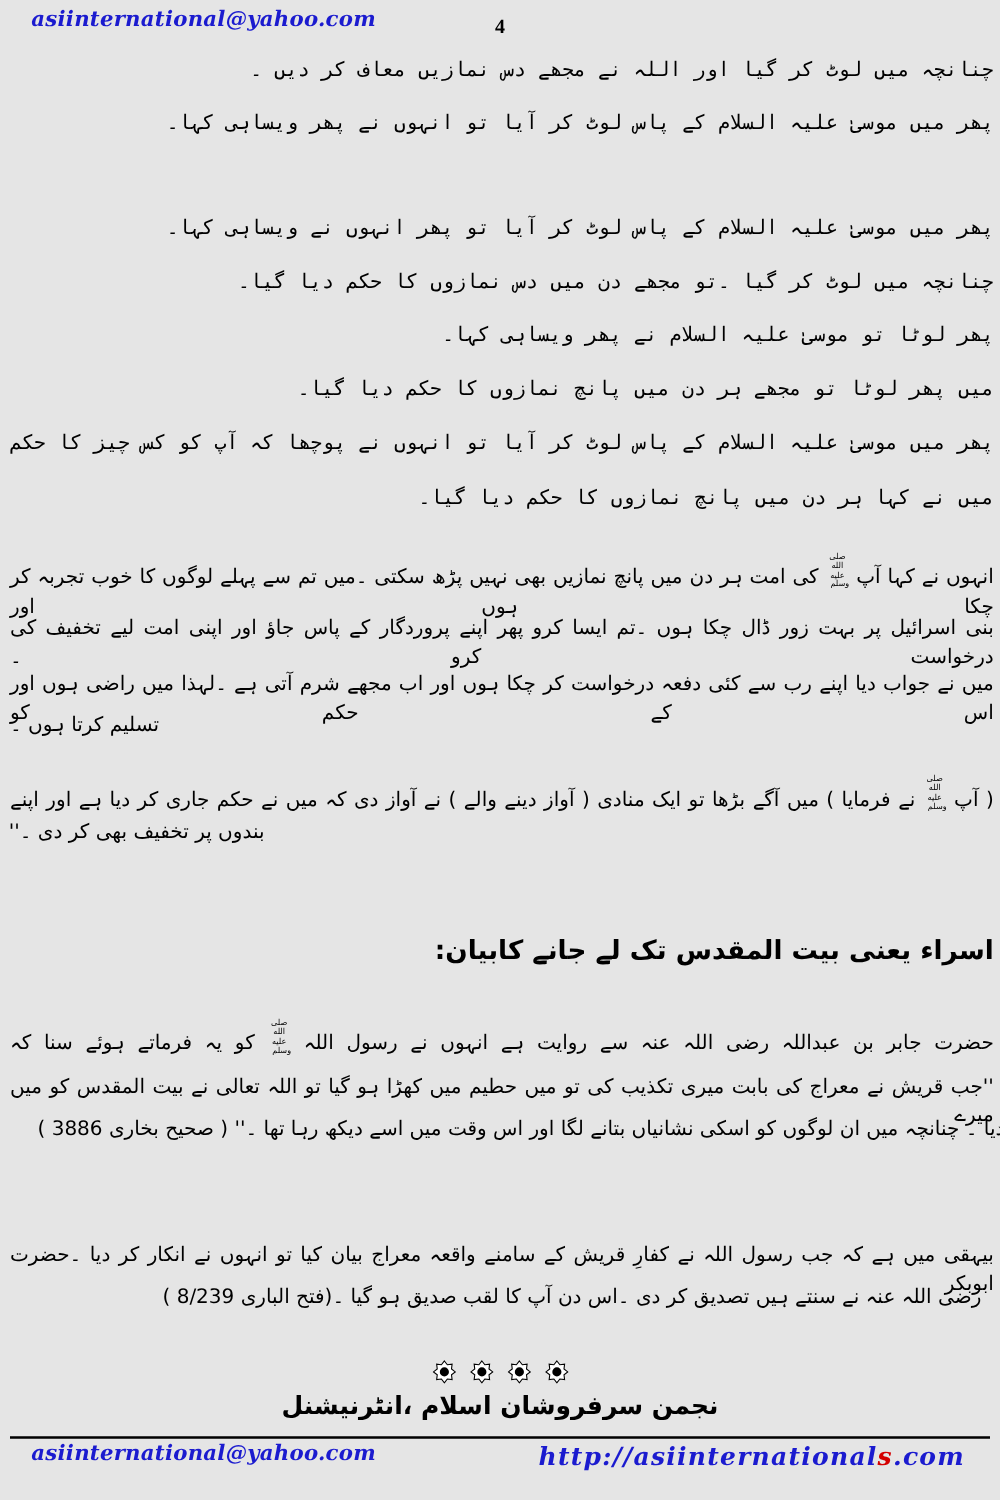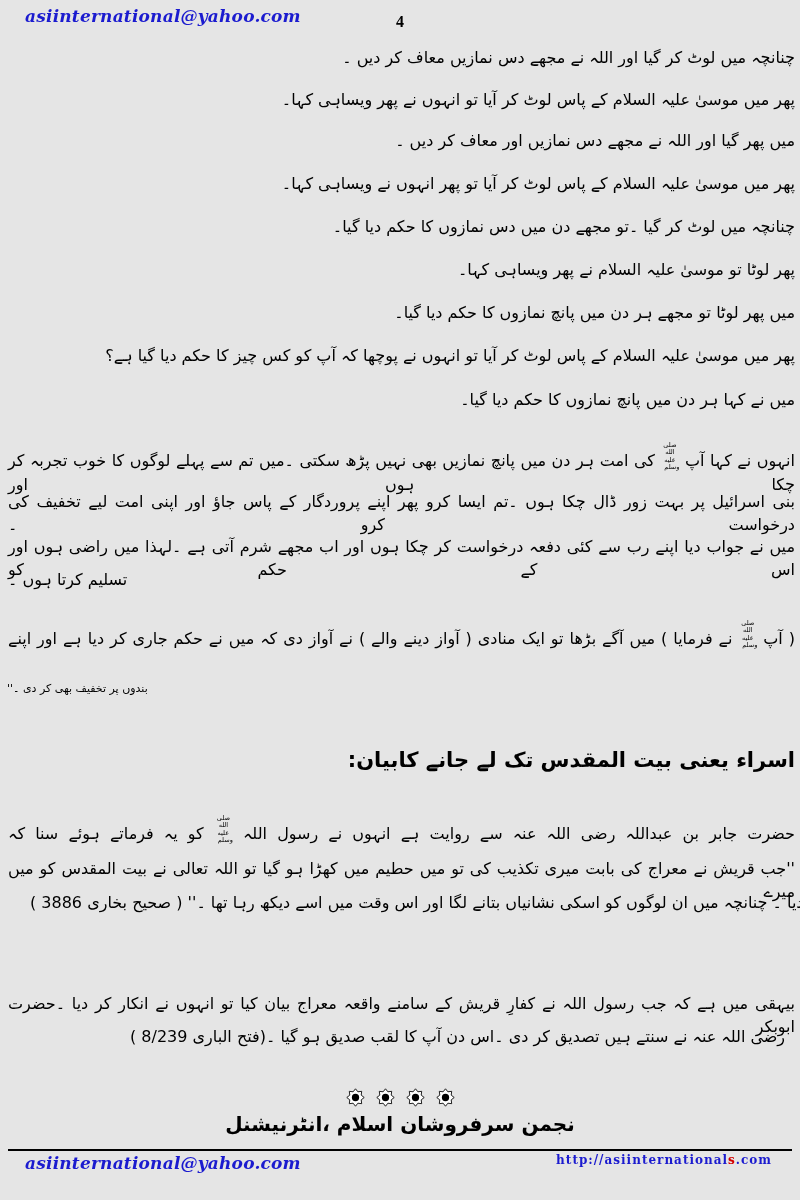--- a/index.html
+++ b/index.html
@@ -15,26 +15,26 @@
   }
   .pageno{
     position:absolute;top:13px;left:0;right:0;text-align:center;
     font-family:"Liberation Serif","DejaVu Serif",serif;font-size:16px;font-weight:bold;
   }
   
   .line{
     position:absolute;direction:rtl;unicode-bidi:plaintext;
     font-size:16px;line-height:1.45;white-space:nowrap;color:#000;
   }
-  .r{right:5px;text-align:right;}
+  .r{right:5px;text-align:right;font-family:Liberation Mono, monospace;}
   .full{left:8px;right:5px;white-space:normal;text-align:justify;text-align-last:justify;margin-top:12px;}
   .lft{left:8px;text-align:left;}
   .pair{
     position:absolute;left:7px;display:flex;direction:ltr;gap:26px;
-    font-size:11px;line-height:1.45;white-space:nowrap;margin-top:28px;
+    font-size:16px;line-height:1.45;white-space:nowrap;
   }
   .pair>span{direction:rtl;unicode-bidi:plaintext;}
   .heading{
     position:absolute;right:5px;direction:rtl;unicode-bidi:plaintext;
     font-size:21px;font-weight:bold;white-space:nowrap;
   }
   
   .saw{
     display:inline-block;width:19px;font-size:6.5px;line-height:1.15;
     text-align:center;vertical-align:-3px;white-space:normal;direction:rtl;
@@ -47,36 +47,35 @@
     font-size:20px;font-weight:bold;letter-spacing:.5px;
   }
   .rule{position:absolute;top:1149px;left:8px;right:8px;border-top:2px solid #000;}
   .ftr-email{
     position:absolute;top:1153px;left:25px;
     font-family:"DejaVu Serif",serif;font-style:italic;font-weight:bold;
     font-size:17px;color:#1b1bcf;text-decoration:none;letter-spacing:.2px;
   }
   .ftr-url{
     position:absolute;top:1153px;right:28px;
-    font-family:"DejaVu Serif",serif;font-weight:bold;
-    font-size:12px;color:#1b1bcf;text-decoration:none;letter-spacing:1px;margin-left:40px;
+    font-family:"DejaVu Serif",serif;font-style:italic;font-weight:bold;
+    font-size:20px;color:#1b1bcf;text-decoration:none;letter-spacing:1px;margin-left:40px;
   }
   .ftr-url .red-s{color:#d40000;}
 </style>
 </head>
 <body>
 
 <div class="canvas">
 
   <a class="hdr-email">asiinternational@yahoo.com</a>
   <div class="pageno">4</div>
 
   <div class="line r" style="top:46px">چنانچہ میں لوٹ کر گیا اور اللہ نے مجھے دس نمازیں معاف کر دیں ۔</div>
   <div class="line r" style="top:88px">پھر میں موسیٰ علیہ السلام کے پاس لوٹ کر آیا تو انہوں نے پھر ویساہی کہا۔</div>
-  <div class="line r" style="top:129px">میں پھر گیا اور اللہ نے مجھے دس نمازیں اور معاف کر دیں ۔</div>
   <div class="line r" style="top:172px">پھر میں موسیٰ علیہ السلام کے پاس لوٹ کر آیا تو پھر انہوں نے ویساہی کہا۔</div>
   <div class="line r" style="top:215px">چنانچہ میں لوٹ کر گیا ۔تو مجھے دن میں دس نمازوں کا حکم دیا گیا۔</div>
   <div class="line r" style="top:258px">پھر لوٹا تو موسیٰ علیہ السلام نے پھر ویساہی کہا۔</div>
   <div class="line r" style="top:301px">میں پھر لوٹا تو مجھے ہر دن میں پانچ نمازوں کا حکم دیا گیا۔</div>
   <div class="line r" style="top:344px">پھر میں موسیٰ علیہ السلام کے پاس لوٹ کر آیا تو انہوں نے پوچھا کہ آپ کو کس چیز کا حکم دیا گیا ہے؟</div>
   <div class="line r" style="top:388px">میں نے کہا ہر دن میں پانچ نمازوں کا حکم دیا گیا۔</div>
 
   <div class="line full" style="top:430px">
     <span>انہوں نے کہا آپ </span><span class="saw">صلى الله عليه وسلم</span><span> کی امت ہر دن میں پانچ نمازیں بھی نہیں پڑھ سکتی ۔میں تم سے پہلے لوگوں کا خوب تجربہ کر چکا ہوں اور</span>
   </div>

